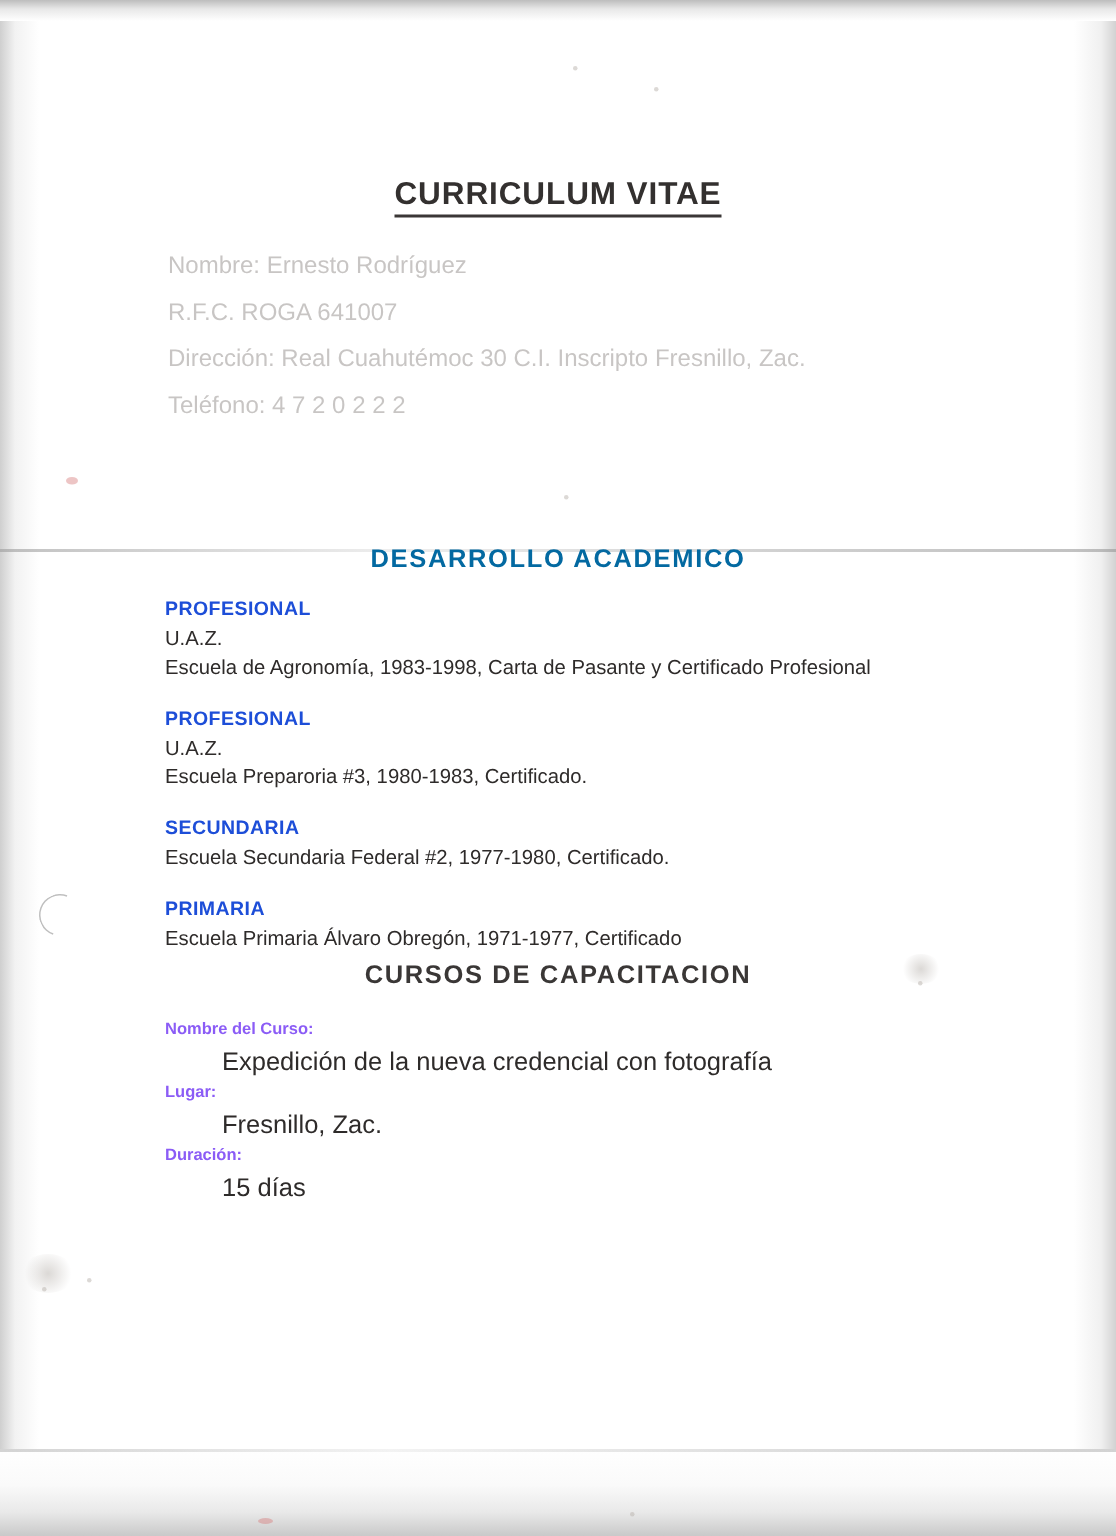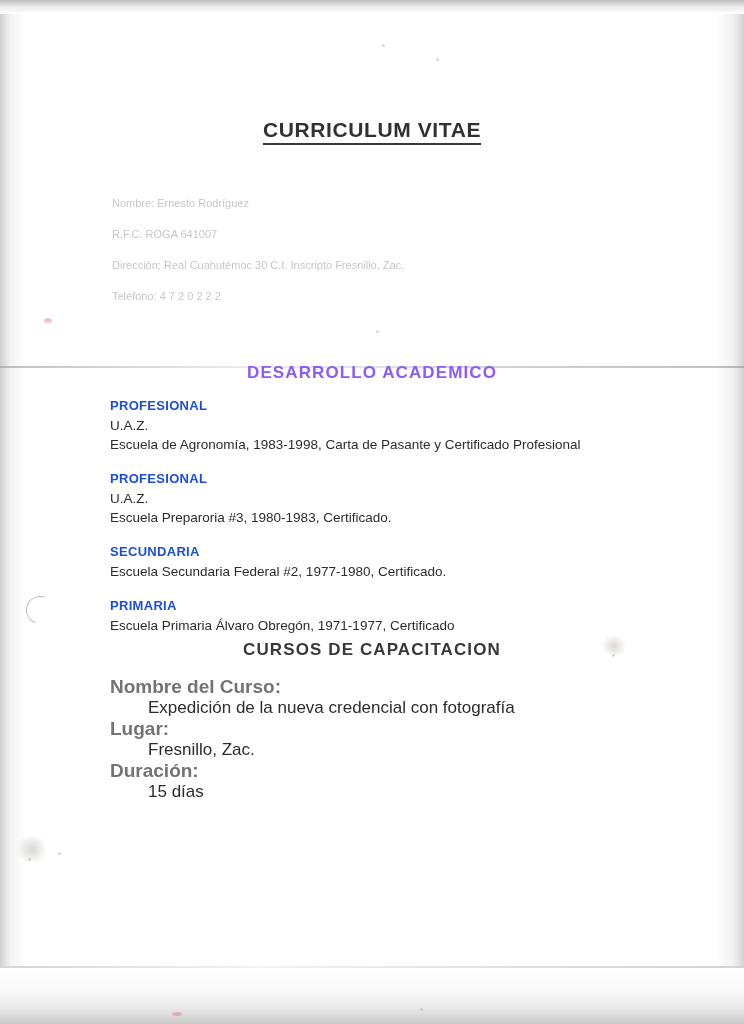--- a/index.html
+++ b/index.html
@@ -89,42 +89,42 @@
   }
   .doc-title span {
     border-bottom: 2px solid #3a3736;
     padding-bottom: 2px;
   }
 
   
   .faded-block {
     position: absolute;
     left: 112px;
-    top: 188px;
+    top: 162px;
     width: 520px;
     color: #b9b6b4;
-    font-size: 11px;
+    font-size: 16px;
     line-height: 31px;
     filter: blur(0.45px);
     opacity: 0.78;
   }
   .faded-block div { white-space: nowrap; }
 
   .section-heading {
     position: absolute;
     left: 0; right: 0;
     text-align: center;
     font-size: 17px;
     font-weight: bold;
     letter-spacing: 1.1px;
     color: #3a3736;
   }
   .heading-academico {
     top: 363px;
-    color: #8b5cf6;
+    color: #0369a1;
     filter: blur(0.3px);
   }
   .heading-cursos {
     top: 640px;
   }
 
   .edu-list {
     position: absolute;
     left: 110px;
     top: 398px;
@@ -144,23 +144,23 @@
     color: #2e2b2a;
   }
 
   .course-block {
     position: absolute;
     left: 110px;
     top: 676px;
     width: 560px;
   }
   .course-label {
-    font-size: 19px;
-    font-weight: bold;
-    color: #737373;
+    font-size: 11px;
+    font-weight: bold;
+    color: #8b5cf6;
     line-height: 21px;
   }
   .course-value {
     font-size: 17px;
     color: #2e2b2a;
     line-height: 21px;
     padding-left: 38px;
   }
 </style>
 </head>

